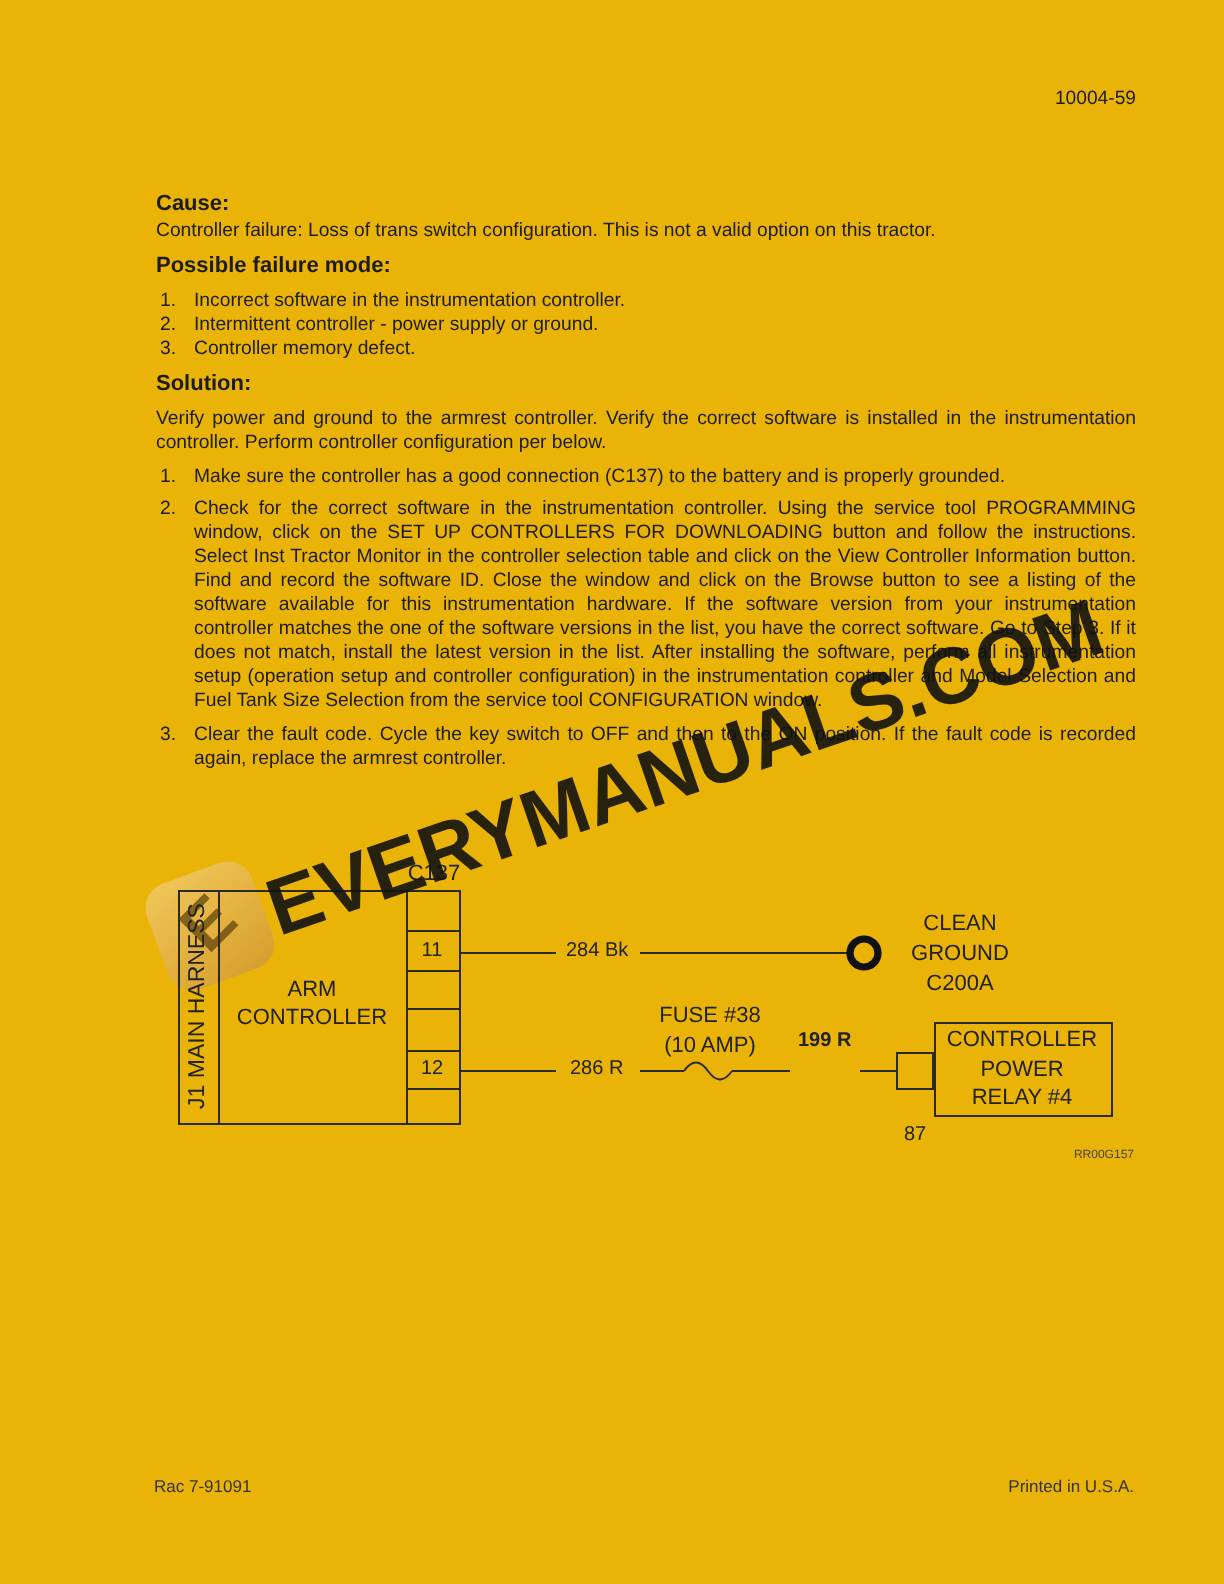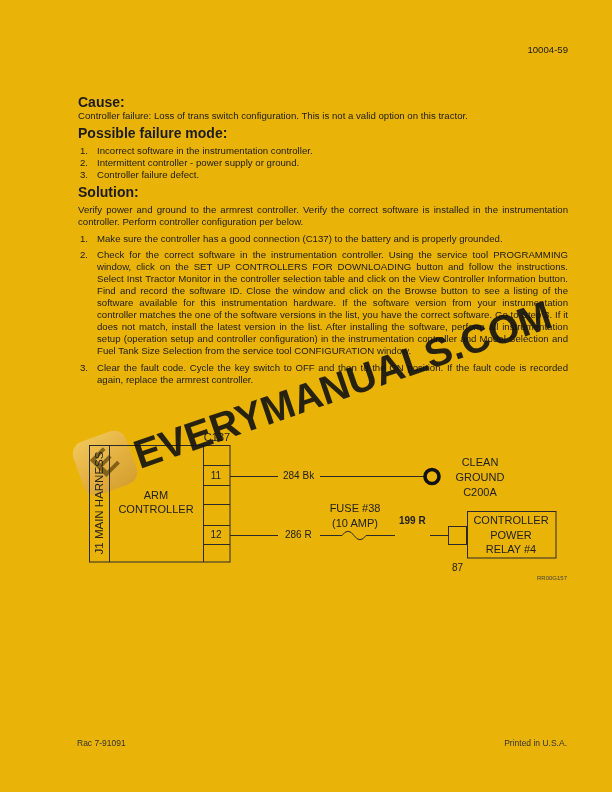--- a/index.html
+++ b/index.html
@@ -15,21 +15,21 @@
     .abs { position: absolute; }
     .c { position: absolute; transform: translate(-50%, -50%); white-space: nowrap; }
     .lm { position: absolute; transform: translateY(-50%); white-space: nowrap; }
 
     .pnum { right: 44px; top: 44px; font-size: 9.6px; line-height: 12px; }
     .title {
       left: 78px; width: 490px; top: 61px;
       text-align: center; font-weight: bold; font-size: 13.3px; line-height: 15px;
     }
     .title span { display: block; }
-    .h { left: 78px; font-weight: bold; font-size: 14px; line-height: 12px; }
+    .h { left: 78px; font-weight: bold; font-size: 11px; line-height: 12px; }
     .p { left: 78px; width: 490px; font-size: 9.65px; line-height: 12px; text-align: justify; }
     .li { left: 78px; width: 490px; font-size: 9.65px; line-height: 12px; }
     .li .n { position: absolute; left: 2px; top: 0; }
     .li .t { display: block; margin-left: 19px; text-align: justify; }
 
     .d12 { font-size: 11px; line-height: 14px; color: #222; }
     .d10 { font-size: 10px; line-height: 12px; color: #222; }
     .d6 { font-size: 6px; line-height: 7px; color: #444; }
     .harness { transform: translate(-50%, -50%) rotate(-90deg); font-size: 11.5px; }
 
@@ -73,21 +73,21 @@
   <div class="abs li" style="top:145px;">
     <span class="n">1.</span>
     <span class="t">Incorrect software in the instrumentation controller.</span>
   </div>
   <div class="abs li" style="top:157px;">
     <span class="n">2.</span>
     <span class="t">Intermittent controller - power supply or ground.</span>
   </div>
   <div class="abs li" style="top:169px;">
     <span class="n">3.</span>
-    <span class="t">Controller failure defect.</span>
+    <span class="t">Controller memory defect.</span>
   </div>
 
   <div class="abs h" style="top:186px;">Solution:</div>
   <div class="abs p" style="top:204px;">Verify power and ground to the armrest controller. Verify the correct software is installed in the instrumentation controller. Perform controller configuration per below.</div>
   <div class="abs li" style="top:233px;">
     <span class="n">1.</span>
     <span class="t">Make sure the controller has a good connection (C137) to the battery and is properly grounded.</span>
   </div>
   <div class="abs li" style="top:249px;">
     <span class="n">2.</span>

